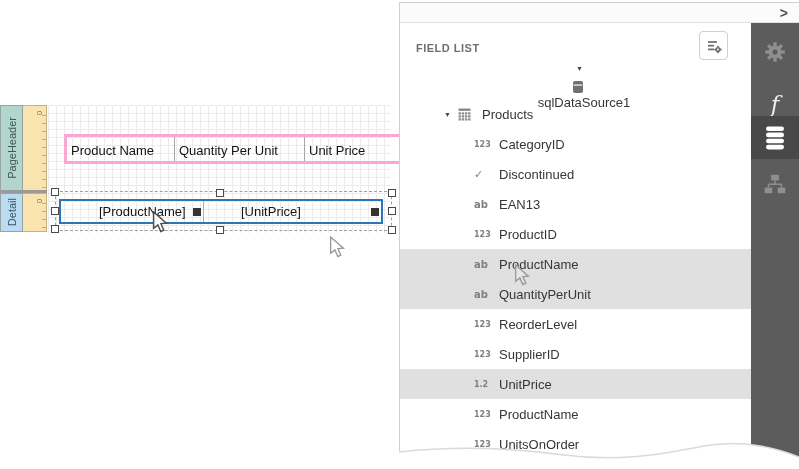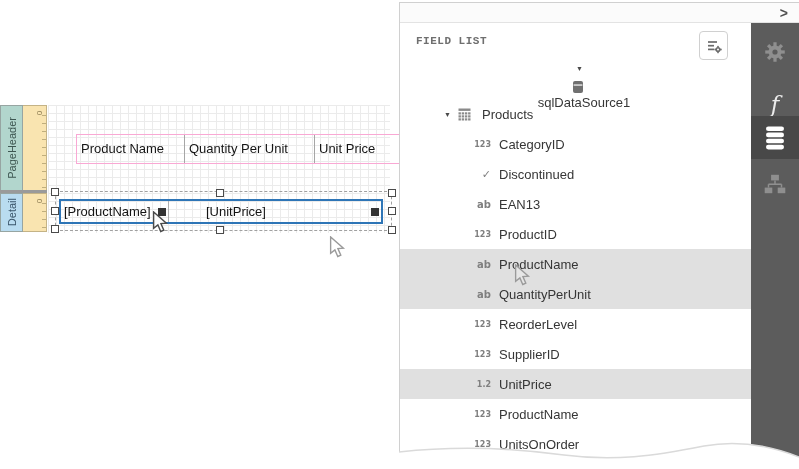--- a/index.html
+++ b/index.html
@@ -38,37 +38,37 @@
     content:""; position:absolute; right:0; top:2px; bottom:2px; width:4px;
     background:repeating-linear-gradient(to bottom, transparent 0 7px, #bfae7d 7px 8px);
   }
   .ruler-zero {
     position:absolute; top:3px; right:4px; font-size:8px; color:#8a7a50;
     transform:rotate(-90deg); line-height:8px;
   }
   #band-separator { left:0; top:190px; width:47px; height:3px; background:#9a9a9a; z-index:3; }
 
   #header-table {
-    left:76px; top:134px; width:366px; height:30px; display:flex;
-    border:1px solid #f9a8d4; z-index:3;
+    left:64px; top:134px; width:366px; height:30px; display:flex;
+    border:3px solid #f9a8d4; z-index:3;
   }
   #header-table .hcell {
     border-right:1px solid #a6a6a6; font-size:13px; color:#141414;
     line-height:27px; padding-left:4px; overflow:hidden; white-space:nowrap;
   }
   #header-table .hcell:last-child { border-right:none; }
   .hc1 { width:108px; } .hc2 { width:130px; } .hc3 { width:82px; flex:1; }
 
   #selection-rect {
     left:55px; top:191px; width:337px; height:40px;
     border:1px dashed #a0a0a0; z-index:2;
   }
   #detail-table {
     left:59px; top:199px; width:324px; height:25px; display:flex;
-    border:2px solid #2e75b6; z-index:3; background:transparent;
+    border:2px solid #2e75b6; z-index:3; background:transparent;padding-left:35px;
   }
   #detail-table .dcell {
     display:flex; align-items:center; justify-content:space-between;
     border-right:1px solid #b0b0b0; font-size:13px; color:#141414;
     padding:0 2px 0 3px; overflow:hidden; white-space:nowrap;
   }
   #detail-table .dcell:last-child { border-right:none;margin-left:34px; }
   .dc1 { width:108px; } .dc2 { width:131px; } .dc3 { flex:1; }
   .smarttag { width:8px; height:8px; background:#343434; flex:0 0 8px; margin-left:3px; }
 
@@ -98,38 +98,38 @@
   .side-item { position:absolute; left:0; width:48px; height:38px;
     display:flex; align-items:center; justify-content:center; }
   #side-gear { top:10px; }
   #side-func { top:62px; }
   #side-db { top:93px; height:43px; background:#484848; }
   #side-tree { top:142px; }
   #side-func span { font-family:"DejaVu Serif", serif; font-style:italic;
     font-size:23px; color:#ececec; line-height:24px; }
 
   #panel-title {
-    position:absolute; left:16px; top:32px; font-size:11px; font-weight:600;
-    color:#6f6f6f; letter-spacing:0.5px;font-family:Liberation Mono, monospace;
+    position:absolute; left:16px; top:39px; font-size:11px; font-weight:600;
+    color:#6f6f6f; letter-spacing:0.5px;
   }
   #options-button {
     position:absolute; right:71px; top:28px; width:29px; height:29px;
     border:1px solid #d0d0d0; border-radius:4px; background:#fff;
     display:flex; align-items:center; justify-content:center;
   }
   #tree { position:absolute; left:0; top:62px; width:351px; }
   .trow { height:30px; display:flex; align-items:center; background:transparent; }
   .trow.hl { background:#e0e0e0; }
   .trow.lvl0 { padding-left:15px;flex-direction:column; }
   .trow.lvl1 { padding-left:44px; margin-top:4px; }
   .trow.lvl2 { padding-left:74px; }
   .expander { width:14px; font-size:7px; color:#4a4a4a; flex:0 0 14px; }
   .nicon { width:16px; margin-right:6px; display:flex; align-items:center; flex:0 0 16px; }
   .ficon {
-    width:17px; flex:0 0 17px; text-align:right; font-size:8px; font-weight:600;
+    width:17px; flex:0 0 17px; text-align:left; font-size:8px; font-weight:600;
     color:#7f7f7f; font-family:"DejaVu Sans", sans-serif; letter-spacing:0;
   }
   .ficon.ab { font-size:10px; font-weight:700; }
   .ficon.chk { font-size:11px; font-weight:400; }
   .flabel { margin-left:8px; font-size:13px; color:#363636; white-space:nowrap; }
   .lvl0 .flabel, .lvl1 .flabel { margin-left:2px; }
 
   #wave { left:399px; top:429px; width:400px; height:40px; z-index:50; }
 </style>
 </head>

